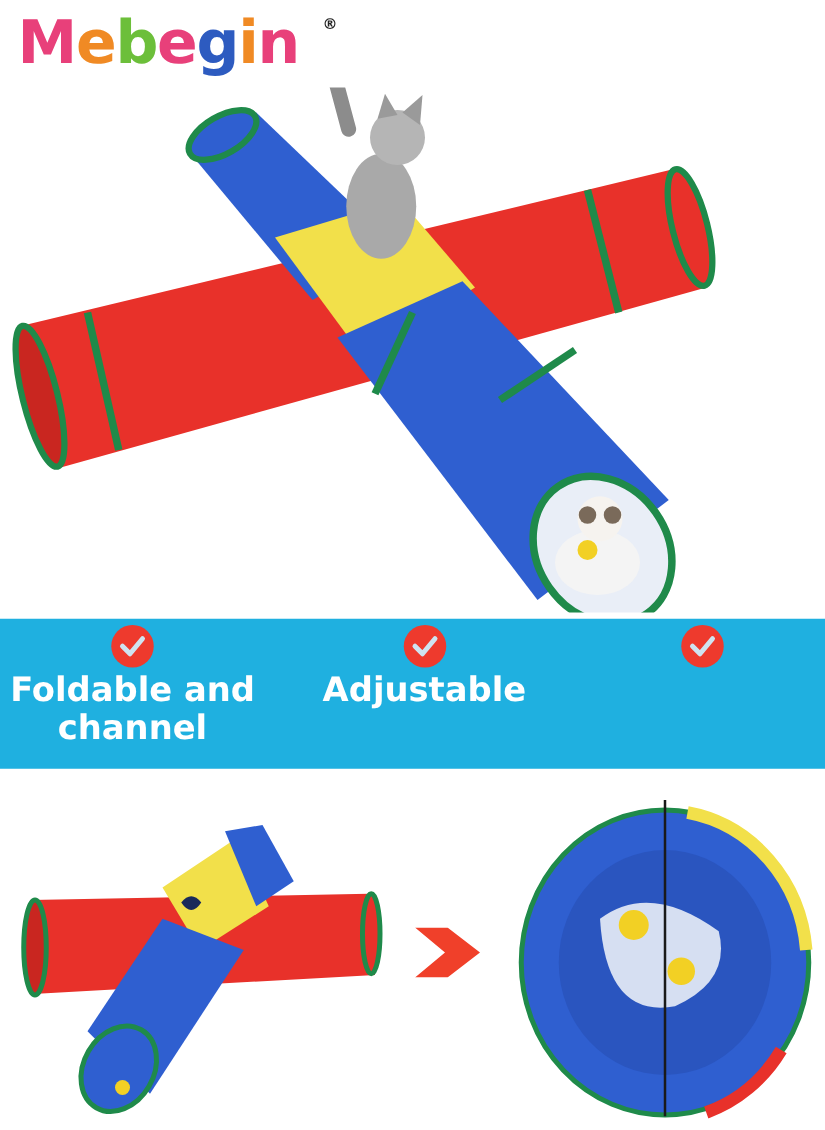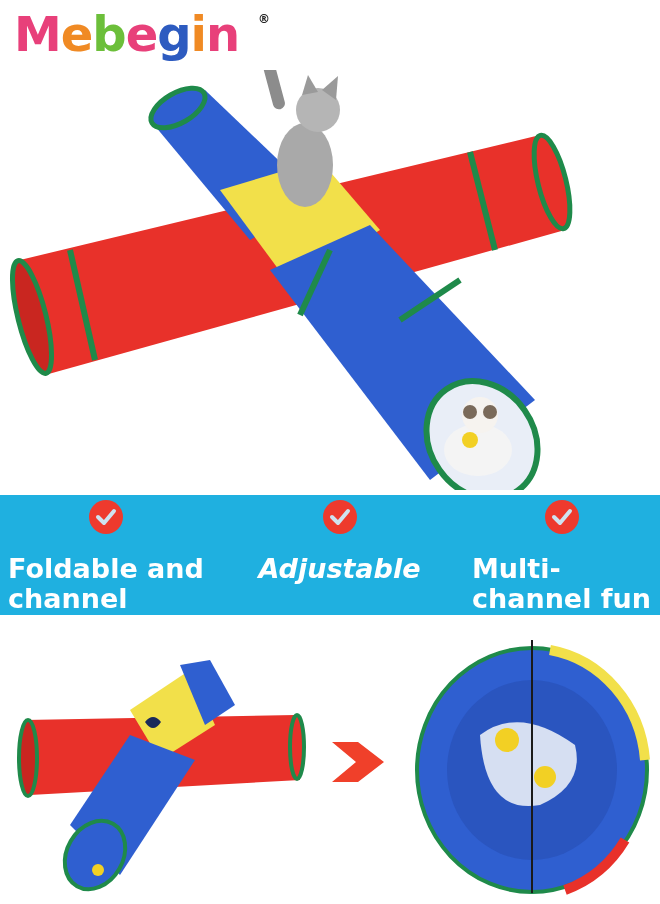--- a/index.html
+++ b/index.html
@@ -4,21 +4,21 @@
 <style>
   html,body{margin:0;padding:0;background:#fff;}
   body{width:660px;height:904px;position:relative;overflow:hidden;font-family:"DejaVu Sans",sans-serif;}
   .logo{position:absolute;left:14px;top:10px;font-family:"DejaVu Sans",sans-serif;font-weight:bold;font-size:48px;letter-spacing:-1px;line-height:1;}
   .logo span{display:inline-block;}
   .reg{position:absolute;left:258px;top:12px;font-size:12px;font-weight:bold;color:#222;}
   .hero{position:absolute;left:0;top:70px;width:660px;height:420px;}
   .banner{position:absolute;left:0;top:495px;width:660px;height:120px;background:#1fb0e0;}
   .feat{position:absolute;top:0;height:120px;display:flex;flex-direction:column;align-items:center;}
   .check{width:34px;height:34px;border-radius:50%;background:#ee3a2d;margin-top:5px;display:flex;align-items:center;justify-content:center;}
-  .feat-text{color:#fff;font-weight:bold;font-size:27px;line-height:30px;margin-top:20px;white-space:nowrap;}
+  .feat-text{color:#fff;font-weight:bold;font-size:27px;line-height:30px;text-align:center;margin-top:4px;white-space:nowrap;}
   .bottom-left{position:absolute;left:10px;top:650px;width:300px;height:245px;}
   .arrow{position:absolute;left:330px;top:742px;}
   .bottom-right{position:absolute;left:410px;top:635px;width:245px;height:260px;}
 </style>
 </head>
 <body>
 
 <div class="logo">
   <span style="color:#e8407a">M</span><span style="color:#f08a24">e</span><span style="color:#6cbf3a">b</span><span style="color:#e8407a">e</span><span style="color:#2d5bc0">g</span><span style="color:#f08a24">i</span><span style="color:#e8407a">n</span>
 </div>
@@ -67,39 +67,35 @@
     <div class="check">
       <svg width="22" height="18" viewBox="0 0 22 18">
           <polyline points="3,9 9,15 19,3" fill="none" stroke="#cfe3f0" stroke-width="4" stroke-linecap="round" stroke-linejoin="round"></polyline>
         </svg>
     </div>
     <div class="feat-text">
       <div>Foldable and</div>
       <div>channel</div>
     </div>
   </div>
-  <div class="feat" style="left:232px;width:215px;font-style:italic;">
+  <div class="feat" style="left:232px;width:215px;">
     <div class="check">
       <svg width="22" height="18" viewBox="0 0 22 18">
           <polyline points="3,9 9,15 19,3" fill="none" stroke="#cfe3f0" stroke-width="4" stroke-linecap="round" stroke-linejoin="round"></polyline>
         </svg>
     </div>
     <div class="feat-text">
       <div>Adjustable</div>
     </div>
   </div>
   <div class="feat" style="left:463px;width:197px;">
     <div class="check">
       <svg width="22" height="18" viewBox="0 0 22 18">
           <polyline points="3,9 9,15 19,3" fill="none" stroke="#cfe3f0" stroke-width="4" stroke-linecap="round" stroke-linejoin="round"></polyline>
         </svg>
-    </div>
-    <div class="feat-text">
-      <div>Multi-</div>
-      <div>channel fun</div>
     </div>
   </div>
 </div>
 
 <svg class="bottom-left" viewBox="0 0 300 245">
   <polygon points="15,70 285,65 290,130 20,145" fill="#e8312a"></polygon>
   <ellipse cx="18" cy="108" rx="9" ry="38" fill="#c92620" stroke="#1f8a4a" stroke-width="4"></ellipse>
   <ellipse cx="287" cy="97" rx="7" ry="32" fill="#e8312a" stroke="#1f8a4a" stroke-width="4"></ellipse>
   <polygon points="120,60 180,20 205,75 150,110" fill="#f2e04a"></polygon>
   <polygon points="170,15 200,10 225,55 195,75" fill="#2f5fd0"></polygon>

